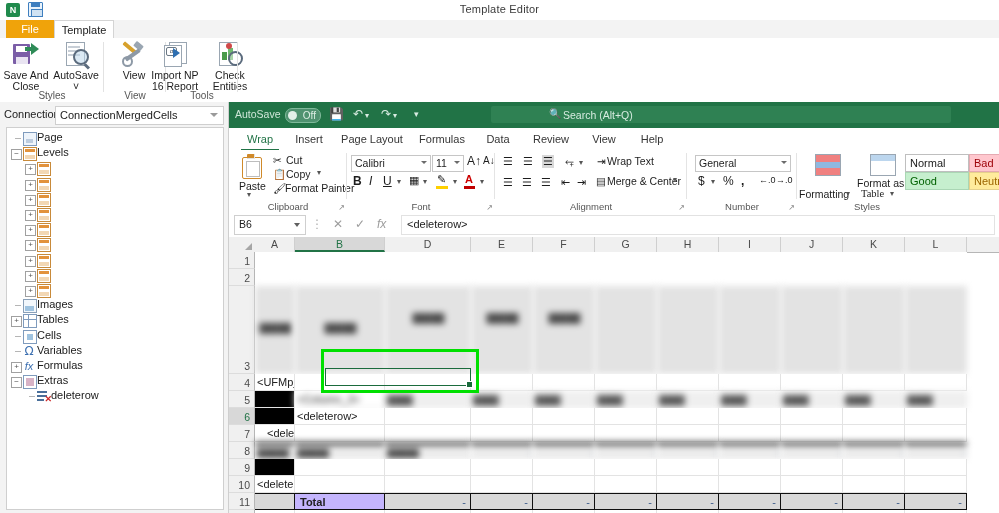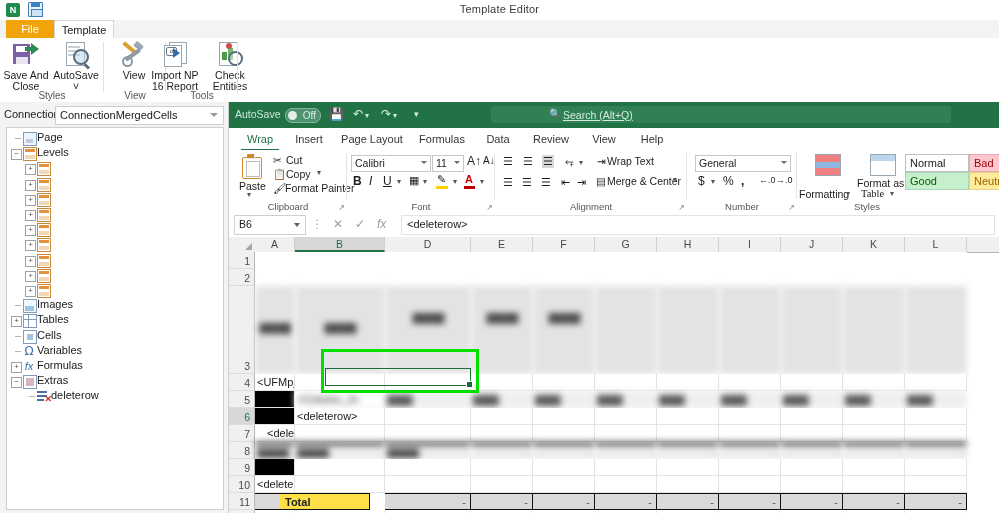--- a/index.html
+++ b/index.html
@@ -120,21 +120,21 @@
   .excel{position:absolute;left:228px;top:102px;width:771px;height:411px;background:#ffffff;
          border-left:1px solid #cfcfcf;overflow:hidden;}
   .xtitle{position:absolute;left:0;top:0;width:771px;height:26px;background:#217346;}
   .autosave{position:absolute;left:6px;top:6px;font-size:10.5px;color:#cfe6d8;}
   .toggle{position:absolute;left:56px;top:6px;width:34px;height:13px;border-radius:7px;background:#4f9270;border:1px solid #7fb99a;}
   .toggle .knob{position:absolute;left:2px;top:2px;width:9px;height:9px;border-radius:50%;background:#e3f0e9;}
   .toggle .tl{position:absolute;right:4px;top:1px;font-size:10px;color:#dceee4;}
   .qicon{position:absolute;top:5px;color:#d9ece2;font-size:12px;}
   .searchbox{position:absolute;left:262px;top:4px;width:460px;height:17px;background:#2f8153;border-radius:2px;}
   .searchbox .si{position:absolute;left:58px;top:2px;font-size:10px;color:#d7ebe0;}
-  .searchbox .st{position:absolute;left:72px;top:2.5px;font-size:10.5px;color:#d7ebe0;text-decoration:underline;}
+  .searchbox .st{position:absolute;left:72px;top:2.5px;font-size:10.5px;color:#d7ebe0;}
 
   .xtabs{position:absolute;left:0;top:26px;width:771px;height:22px;background:#ffffff;border-bottom:1px solid #e6e6e6;}
   .xtab{position:absolute;top:3px;height:18px;line-height:17px;font-size:11px;color:#353535;text-align:center;}
   .xtab.sel{color:#217346;font-weight:normal;border-bottom:2px solid #217346;}
 
   .xribbon{position:absolute;left:0;top:48px;width:771px;height:62px;background:#ffffff;border-bottom:1px solid #d0d0d0;}
   .xg{position:absolute;top:0;height:62px;}
   .xg .gl{position:absolute;bottom:0px;width:100%;text-align:center;font-size:9.5px;color:#555;}
   .xg .gsep{position:absolute;right:0;top:3px;height:46px;width:1px;background:#e4e4e4;}
   .xg .dlg{position:absolute;right:2px;bottom:0px;font-size:8px;color:#888;}
@@ -739,21 +739,21 @@
             <div class="cl" style="left: 464px; width: 62px;"></div>
             <div class="cl" style="left: 526px; width: 62px;"></div>
             <div class="cl" style="left: 588px; width: 62px;"></div>
             <div class="cl" style="left: 650px; width: 62px;"></div>
           </div>
           <div class="rowhdr" style="top: 256px; height: 17px;">
             <span>11</span>
           </div>
           <div class="cellrow" style="top: 256px; height: 17px; width: 745px;">
             <div class="cl" style="left: 0px; width: 40px; background: rgb(217, 217, 217); border-top: 1.5px solid rgb(17, 17, 17); border-bottom: 1.5px solid rgb(17, 17, 17); border-right: 1.5px solid rgb(17, 17, 17);"></div>
-            <div class="cl" style="left: 25px; width: 90px; background: #fde047; border-top: 1.5px solid rgb(17, 17, 17); border-bottom: 1.5px solid rgb(17, 17, 17); border-right: 1.5px solid rgb(17, 17, 17); font-weight: bold; padding-left: 5px;">Total</div>
+            <div class="cl" style="left: 40px; width: 90px; background: #c4b5fd; border-top: 1.5px solid rgb(17, 17, 17); border-bottom: 1.5px solid rgb(17, 17, 17); border-right: 1.5px solid rgb(17, 17, 17); font-weight: bold; padding-left: 5px;">Total</div>
             <div class="cl" style="left: 130px; width: 86px; background: rgb(217, 217, 217); border-top: 1.5px solid rgb(17, 17, 17); border-bottom: 1.5px solid rgb(17, 17, 17); border-right: 1.5px solid rgb(17, 17, 17);">
               <span style="float:right;padding-right:4px;color:#3a5a8a;">-</span>
             </div>
             <div class="cl" style="left: 216px; width: 62px; background: rgb(217, 217, 217); border-top: 1.5px solid rgb(17, 17, 17); border-bottom: 1.5px solid rgb(17, 17, 17); border-right: 1.5px solid rgb(17, 17, 17);">
               <span style="float:right;padding-right:4px;color:#3a5a8a;">-</span>
             </div>
             <div class="cl" style="left: 278px; width: 62px; background: rgb(217, 217, 217); border-top: 1.5px solid rgb(17, 17, 17); border-bottom: 1.5px solid rgb(17, 17, 17); border-right: 1.5px solid rgb(17, 17, 17);">
               <span style="float:right;padding-right:4px;color:#3a5a8a;">-</span>
             </div>
             <div class="cl" style="left: 340px; width: 62px; background: rgb(217, 217, 217); border-top: 1.5px solid rgb(17, 17, 17); border-bottom: 1.5px solid rgb(17, 17, 17); border-right: 1.5px solid rgb(17, 17, 17);">

